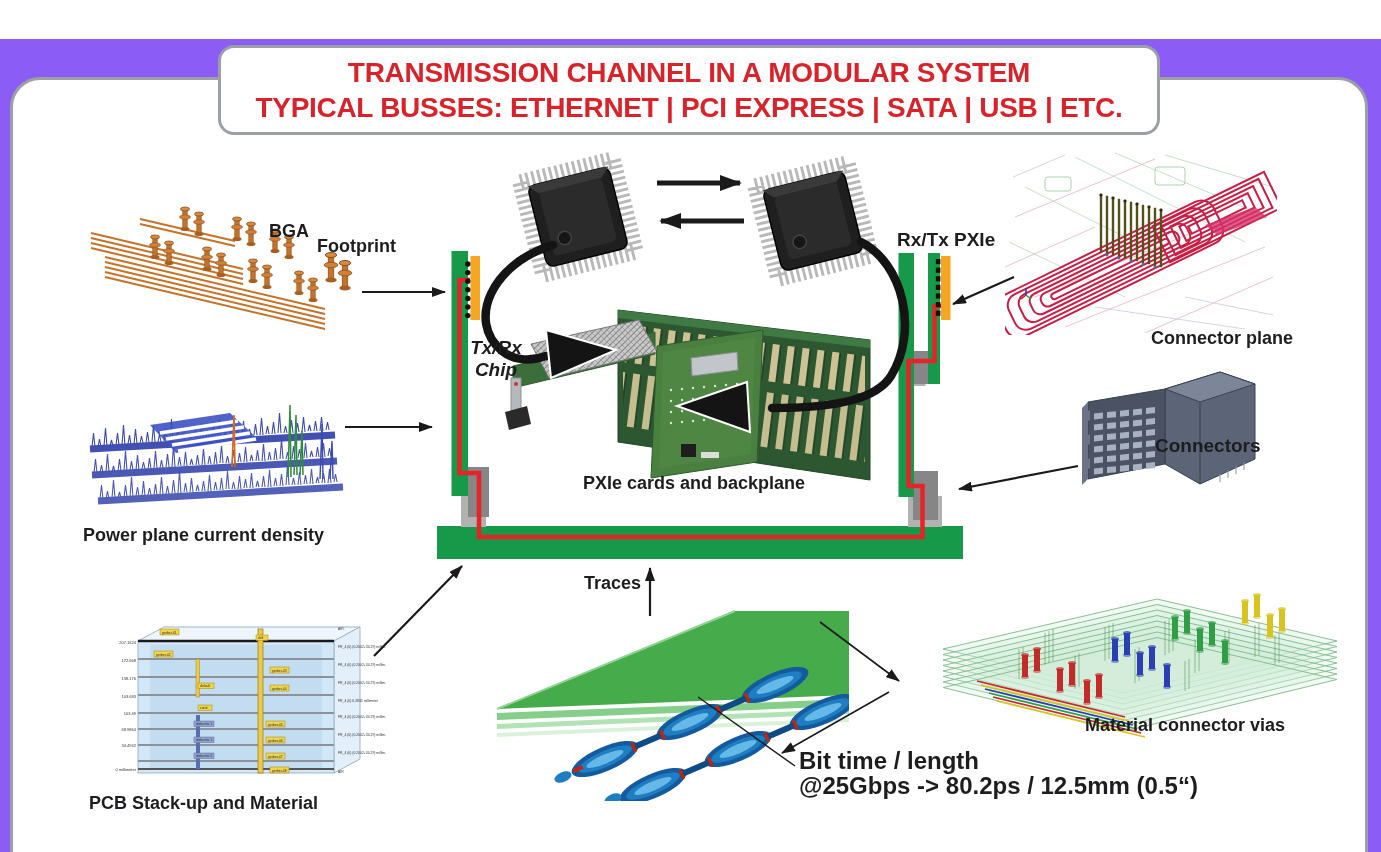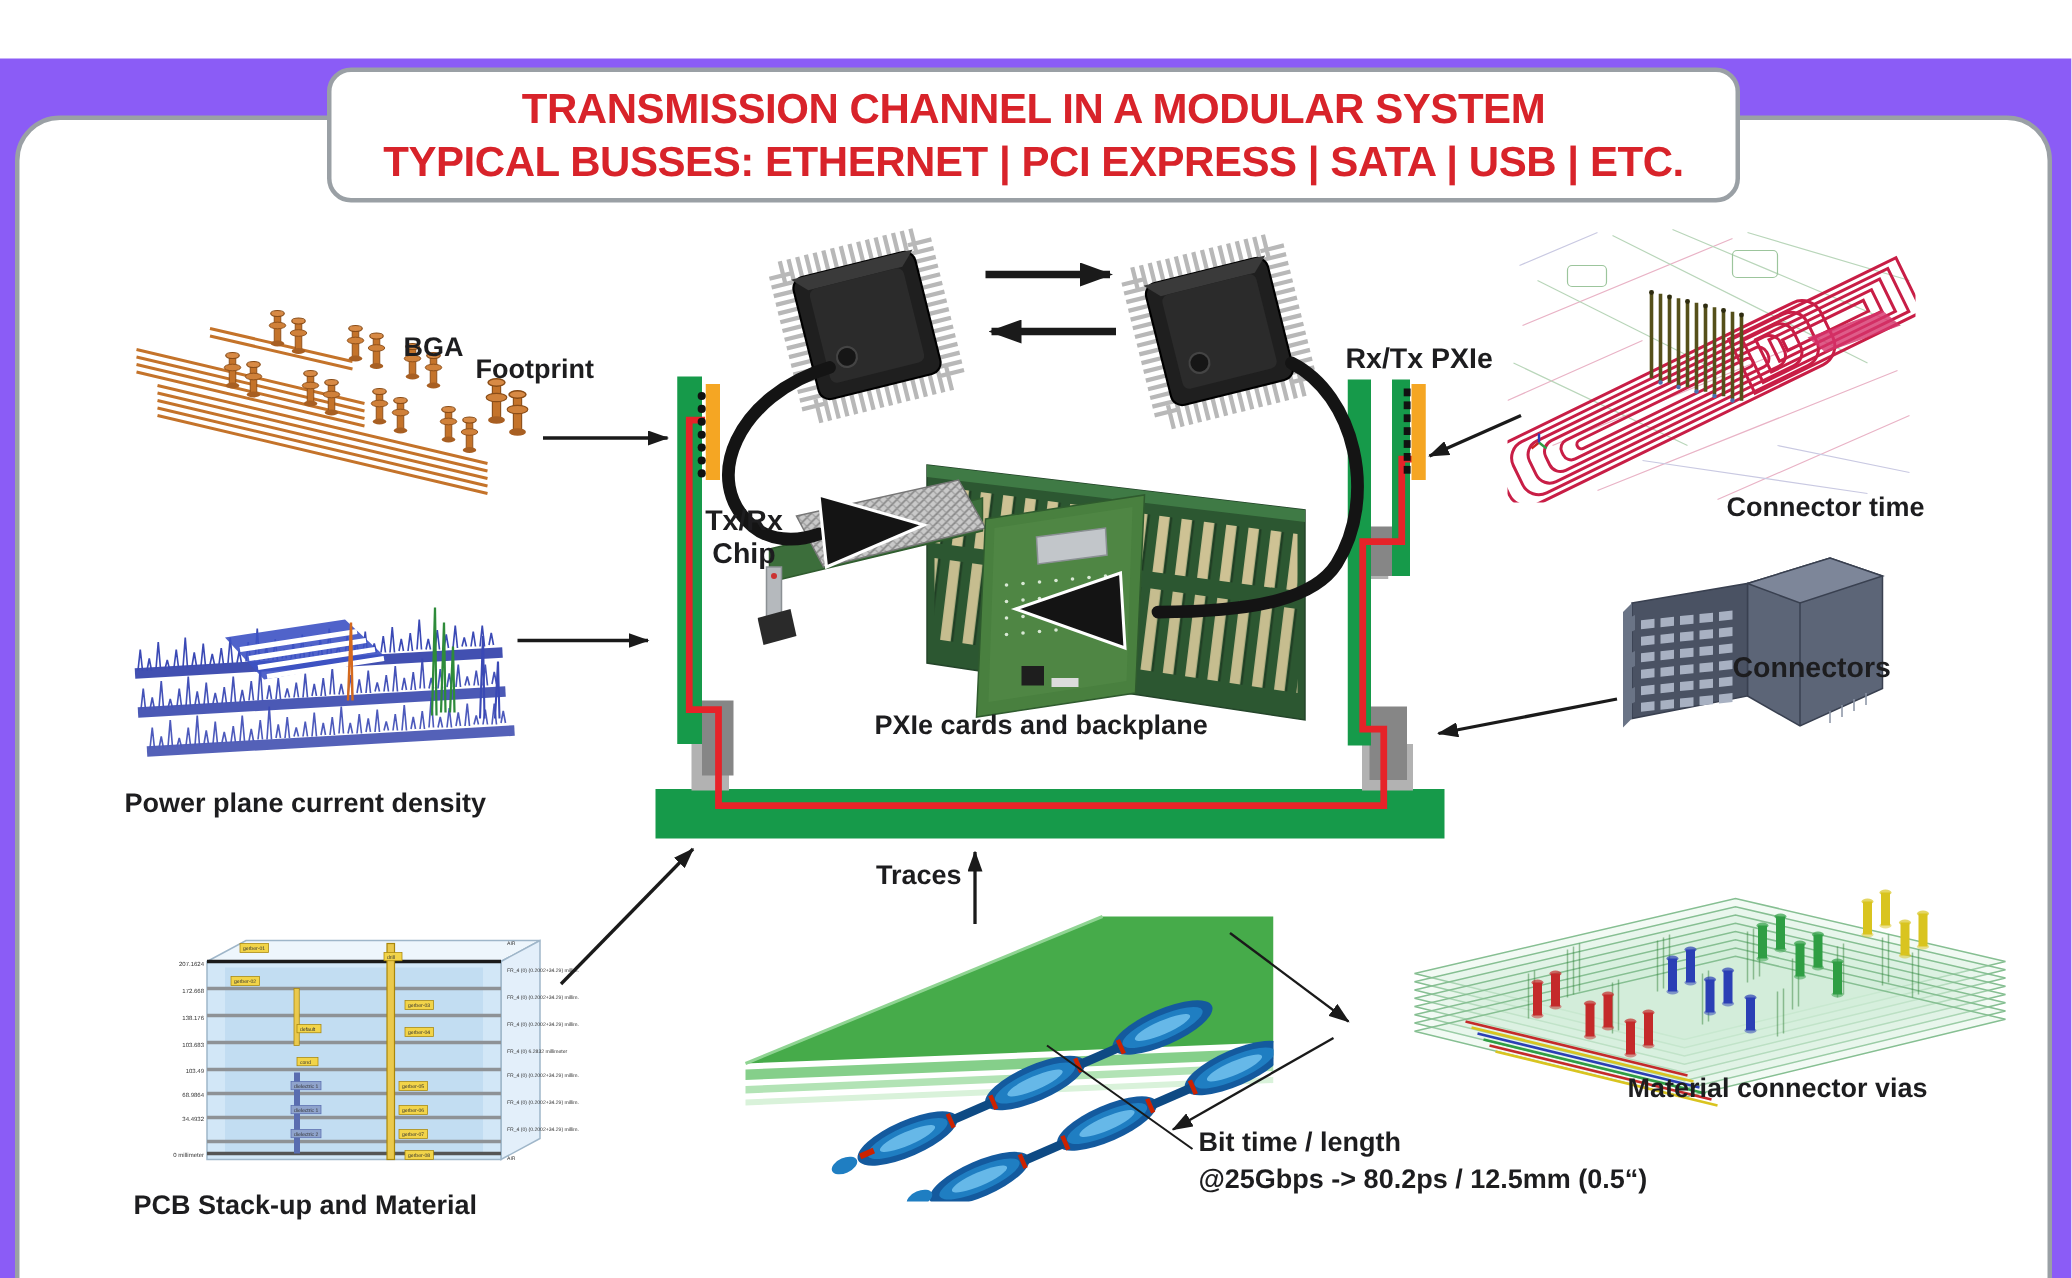--- a/index.html
+++ b/index.html
@@ -8,25 +8,25 @@
   .outer-frame{position:absolute;left:10px;top:38px;width:1352px;height:800px;
                border:3px solid #9aa0a5;border-radius:30px;background:#fff;z-index:1;}
   .title-box{position:absolute;left:218px;top:6px;width:936px;height:84px;
              border:3px solid #9aa0a5;border-radius:16px;background:#fff;z-index:10;
              display:flex;flex-direction:column;justify-content:center;align-items:center;}
   .title-line{color:#d8232a;font-weight:bold;font-size:28px;line-height:35px;
               letter-spacing:-0.3px;white-space:nowrap;}
   .lbl{position:absolute;font-weight:bold;color:#1d1d1f;font-size:18px;
        white-space:nowrap;z-index:6;}
   .lbl.big{font-size:19px;}
-  .lbl.center{text-align:center;}
+  .lbl.center{text-align:center;font-style:italic;}
   .imgsvg{position:absolute;z-index:2;}
   #schematic{position:absolute;left:0;top:0;z-index:3;}
   .bittime{position:absolute;left:799px;top:710px;z-index:6;color:#1d1d1f;
-           font-weight:bold;font-size:18px;line-height:24.5px;white-space:nowrap;}
+           font-weight:bold;font-size:24px;line-height:24.5px;white-space:nowrap;}
 </style>
 </head>
 <body>
 
 <div class="canvas">
 
   <div class="outer-frame"></div>
 
   <div class="title-box">
     <div class="title-line">TRANSMISSION CHANNEL IN A MODULAR SYSTEM</div>
@@ -532,21 +532,21 @@
     </g>
   </svg>
 
   <div class="lbl" style="left:269px;top:182px">BGA</div>
   <div class="lbl" style="left:317px;top:197px">Footprint</div>
   <div class="lbl big center" style="left:460px;top:298px;width:72px">
     <div>Tx/Rx</div>
     <div>Chip</div>
   </div>
   <div class="lbl big" style="left:897px;top:190px">Rx/Tx PXIe</div>
-  <div class="lbl" style="left:1151px;top:289px">Connector time</div>
+  <div class="lbl" style="left:1151px;top:289px">Connector plane</div>
   <div class="lbl big" style="left:1155px;top:396px">Connectors</div>
   <div class="lbl" style="left:583px;top:434px">PXIe cards and backplane</div>
   <div class="lbl" style="left:83px;top:486px">Power plane current density</div>
   <div class="lbl" style="left:89px;top:754px">PCB Stack-up and Material</div>
   <div class="lbl" style="left:584px;top:534px">Traces</div>
   <div class="lbl" style="left:1085px;top:676px">Material connector vias</div>
 
   <div class="bittime">
     <div>Bit time / length</div>
     <div>@25Gbps -&gt; 80.2ps / 12.5mm (0.5“)</div>

